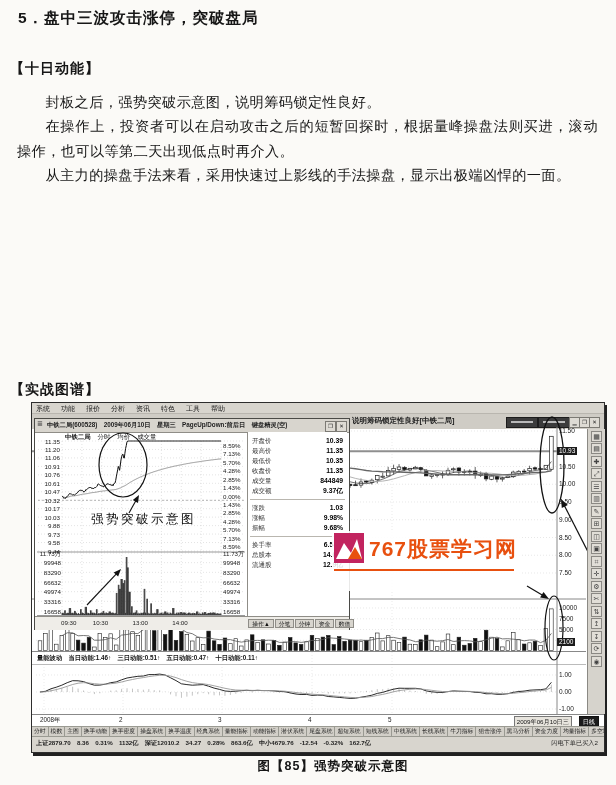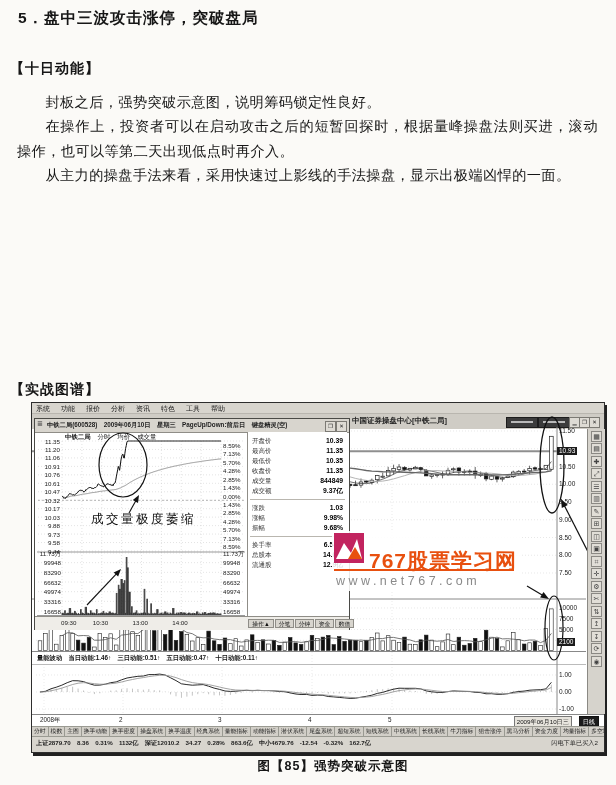--- a/index.html
+++ b/index.html
@@ -66,42 +66,42 @@
   .ibottom{position:absolute;left:0;top:197px;width:314px;height:13px;border-top:1px solid #8f8d87;background:#efede8;}
   .timelab{position:absolute;top:2px;font-size:6.2px;color:#222;}
   .ibutton{position:absolute;top:1.5px;height:9px;background:#d8d5ce;border:1px solid #8f8d87;
            font-size:5.8px;line-height:8px;text-align:center;color:#111;box-sizing:border-box;}
   .iannot{position:absolute;left:56px;top:92px;font-size:12.5px;letter-spacing:2.5px;color:#0d0d0d;
           font-family:"Liberation Serif","DejaVu Serif",serif;white-space:nowrap;}
 
   
   .wm{position:absolute;left:300px;top:128px;width:188px;height:60px;background:rgba(255,255,255,.88);}
   .wm-logo{position:absolute;left:2px;top:2px;width:30px;height:30px;display:block;}
-  .wm-brand{position:absolute;left:37px;top:4px;font-size:21px;font-weight:bold;letter-spacing:1px;white-space:nowrap;margin-top:12px;}
+  .wm-brand{position:absolute;left:37px;top:4px;font-size:21px;font-weight:bold;letter-spacing:1px;white-space:nowrap;}
   .wm-rule{position:absolute;left:2px;top:38px;width:180px;height:2px;}
   .wm-url{position:absolute;left:4px;top:43px;font-size:12.5px;color:#8a8a8a;letter-spacing:3.5px;white-space:nowrap;}
 </style>
 </head>
 <body>
 
 <div class="page">
   <div class="doc-title">5．盘中三波攻击涨停，突破盘局</div>
   <div class="sec-head s1">【十日动能】</div>
   <div class="paras">
     <p>封板之后，强势突破示意图，说明筹码锁定性良好。</p>
     <p>在操作上，投资者可以在启动攻击之后的短暂回探时，根据量峰操盘法则买进，滚动操作，也可以等第二天出现低点时再介入。</p>
     <p>从主力的操盘手法来看，采用快速过上影线的手法操盘，显示出极端凶悍的一面。</p>
   </div>
   <div class="sec-head s2">【实战图谱】</div>
 
   <div class="fig" id="fig">
     <div class="menubar" id="menubar"><span class="menu-item">系统</span><span class="menu-item">功能</span><span class="menu-item">报价</span><span class="menu-item">分析</span><span class="menu-item">资讯</span><span class="menu-item">特色</span><span class="menu-item">工具</span><span class="menu-item">帮助</span></div>
 
     <div class="mtitle">
-      <span class="mtitle-text">中国证券操盘中心[中铁二局]</span>
+      <span class="mtitle-text">说明筹码锁定性良好[中铁二局]</span>
       <span class="tbbtn b1">
           <i></i>
         </span>
       <span class="tbbtn b2">
           <i></i>
         </span>
       <span class="winbtn w1">▁</span>
       <span class="winbtn w2">❐</span>
       <span class="winbtn w3">✕</span>
     </div>
@@ -1006,29 +1006,28 @@
           <span class="timelab" style="left: 26px;">09:30</span>
           <span class="timelab" style="left: 57.75px;">10:30</span>
           <span class="timelab" style="left: 97.5px;">13:00</span>
           <span class="timelab" style="left: 137.25px;">14:00</span>
           <span class="ibutton" style="left: 213px; width: 26px;">操作▲</span>
           <span class="ibutton" style="left: 240px; width: 19px;">分笔</span>
           <span class="ibutton" style="left: 260px; width: 19px;">分钟</span>
           <span class="ibutton" style="left: 280px; width: 19px;">资金</span>
           <span class="ibutton" style="left: 300px; width: 19px;">数值</span>
         </div>
-      <div class="iannot">成交量极度萎缩</div>
+      <div class="iannot">强势突破示意图</div>
     </div>
 
     <div class="wm">
       <svg class="wm-logo" id="wmlogo" viewBox="0 0 30 30">
           <rect x="0" y="0" width="30" height="30" fill="#c2245f"></rect>
           <polygon points="2,26 10,10 17,20 23,6 28,26" fill="#ffffff"></polygon>
           <polygon points="14,26 21,14 28,26" fill="#e8500f"></polygon>
         </svg>
       <span class="wm-brand" id="wmbrand" style="color: rgb(232, 80, 15);">767股票学习网</span>
       <div class="wm-rule" id="wmrule" style="background: rgb(232, 80, 15);"></div>
-      <div class="wm-url">www.net767.com</div>
     </div>
   </div>
 
   <div class="caption">图【85】强势突破示意图</div>
 </div>
 
 </body></html>

